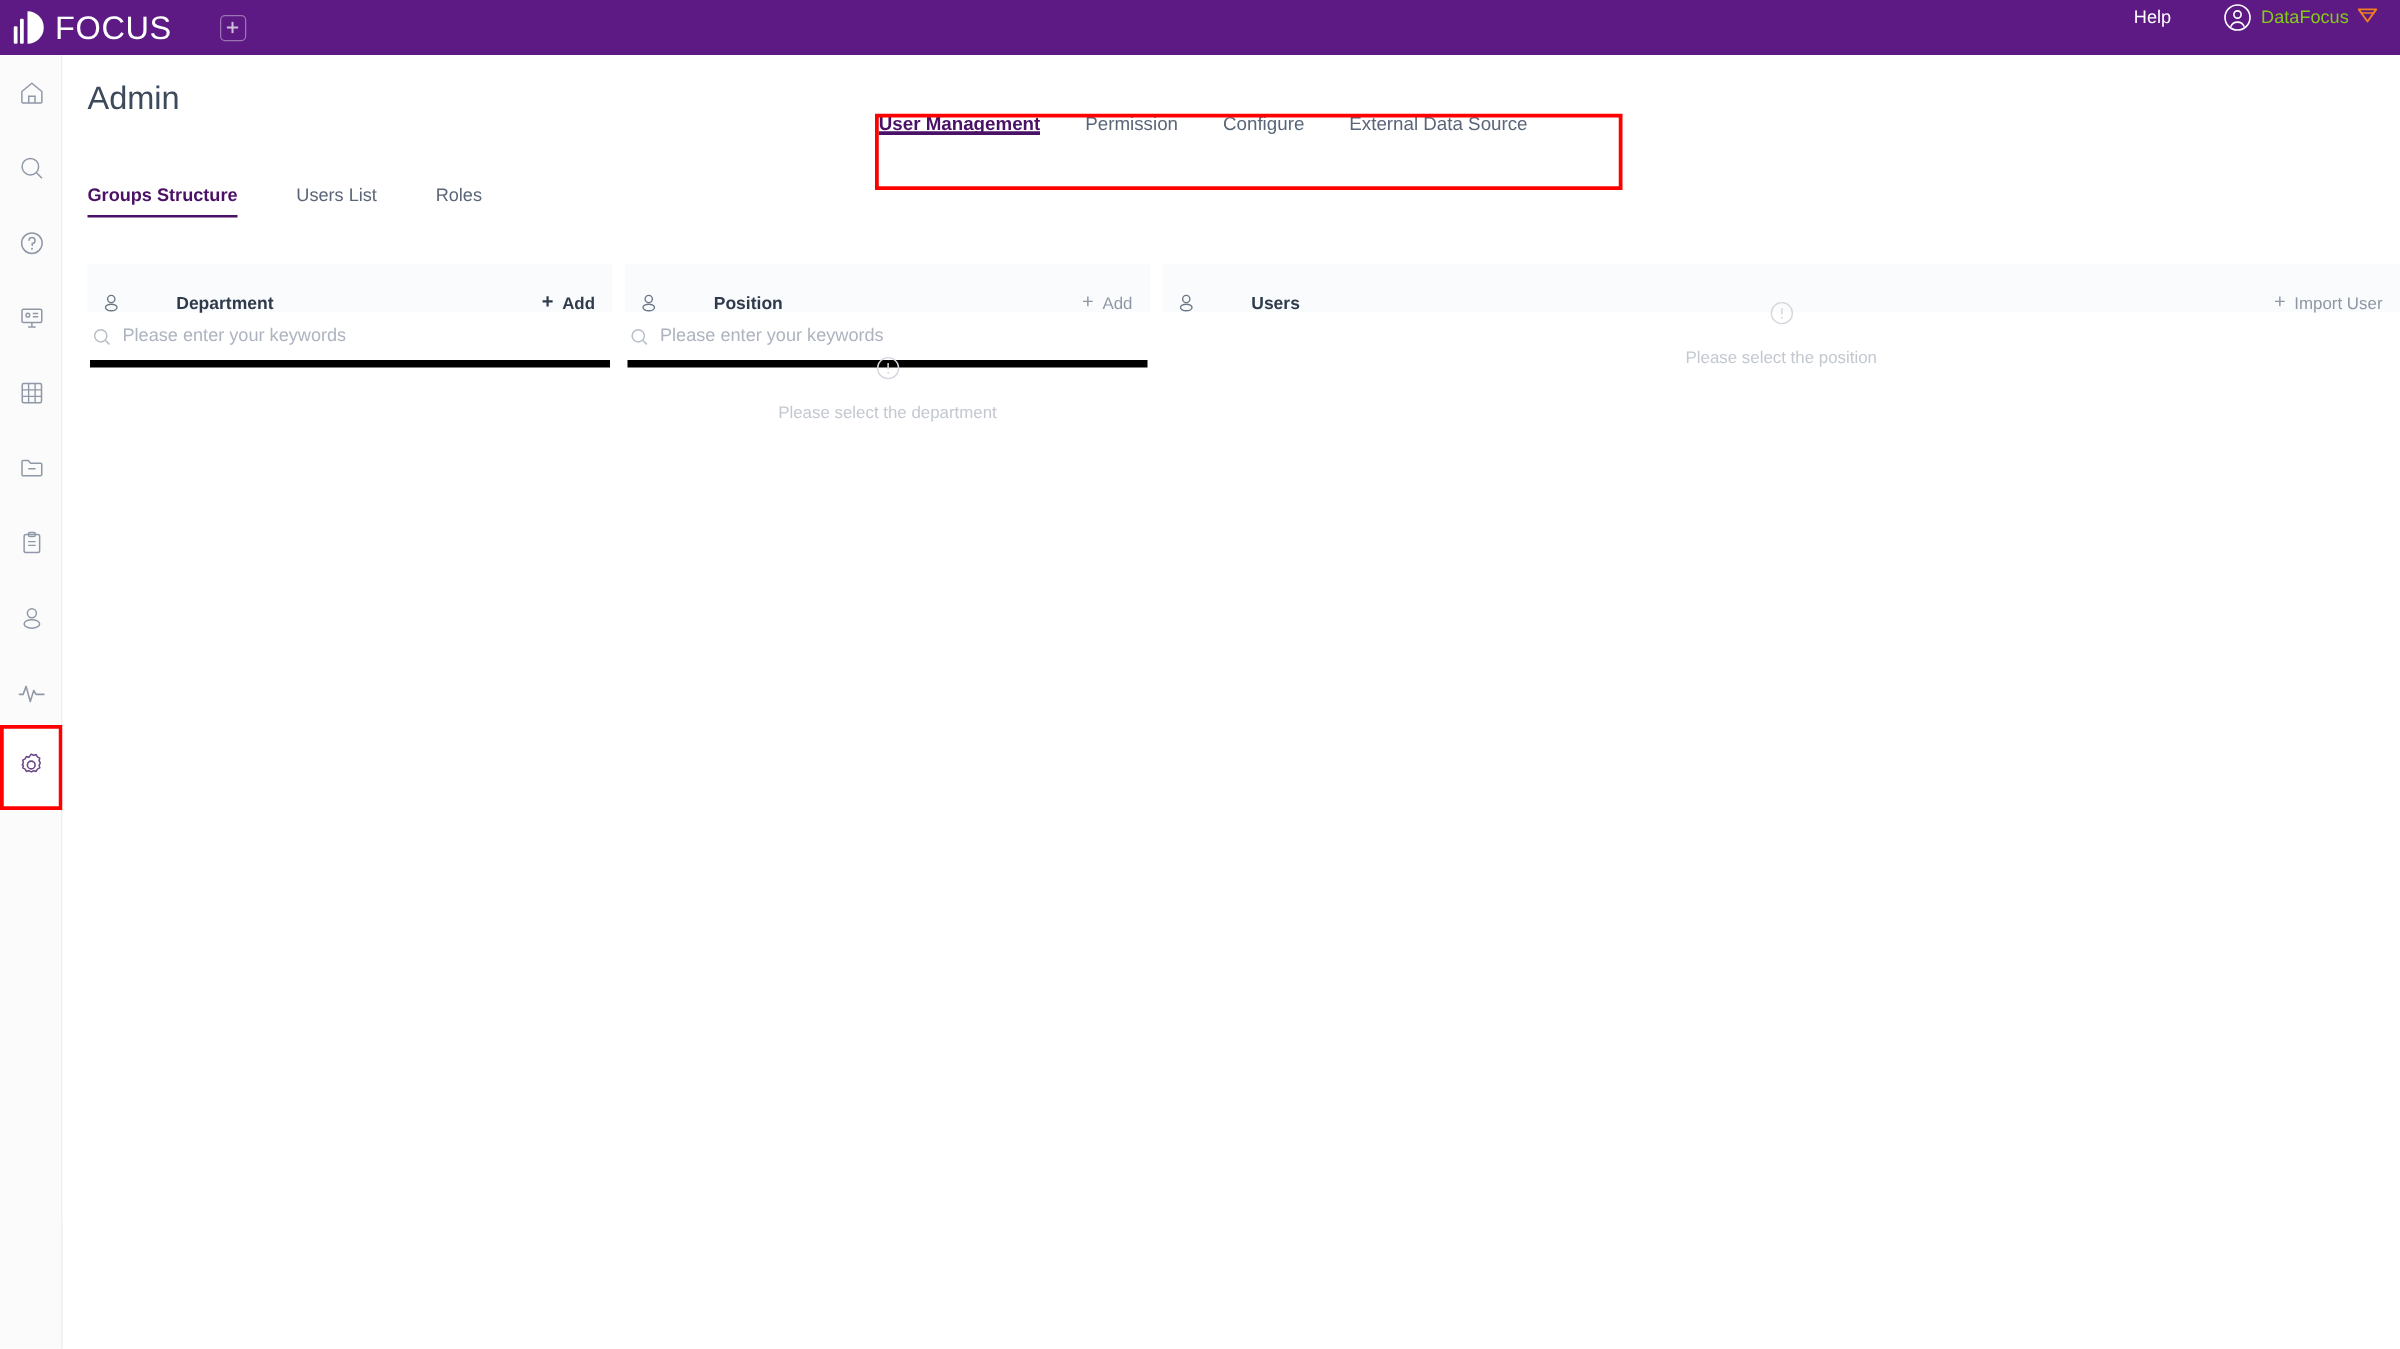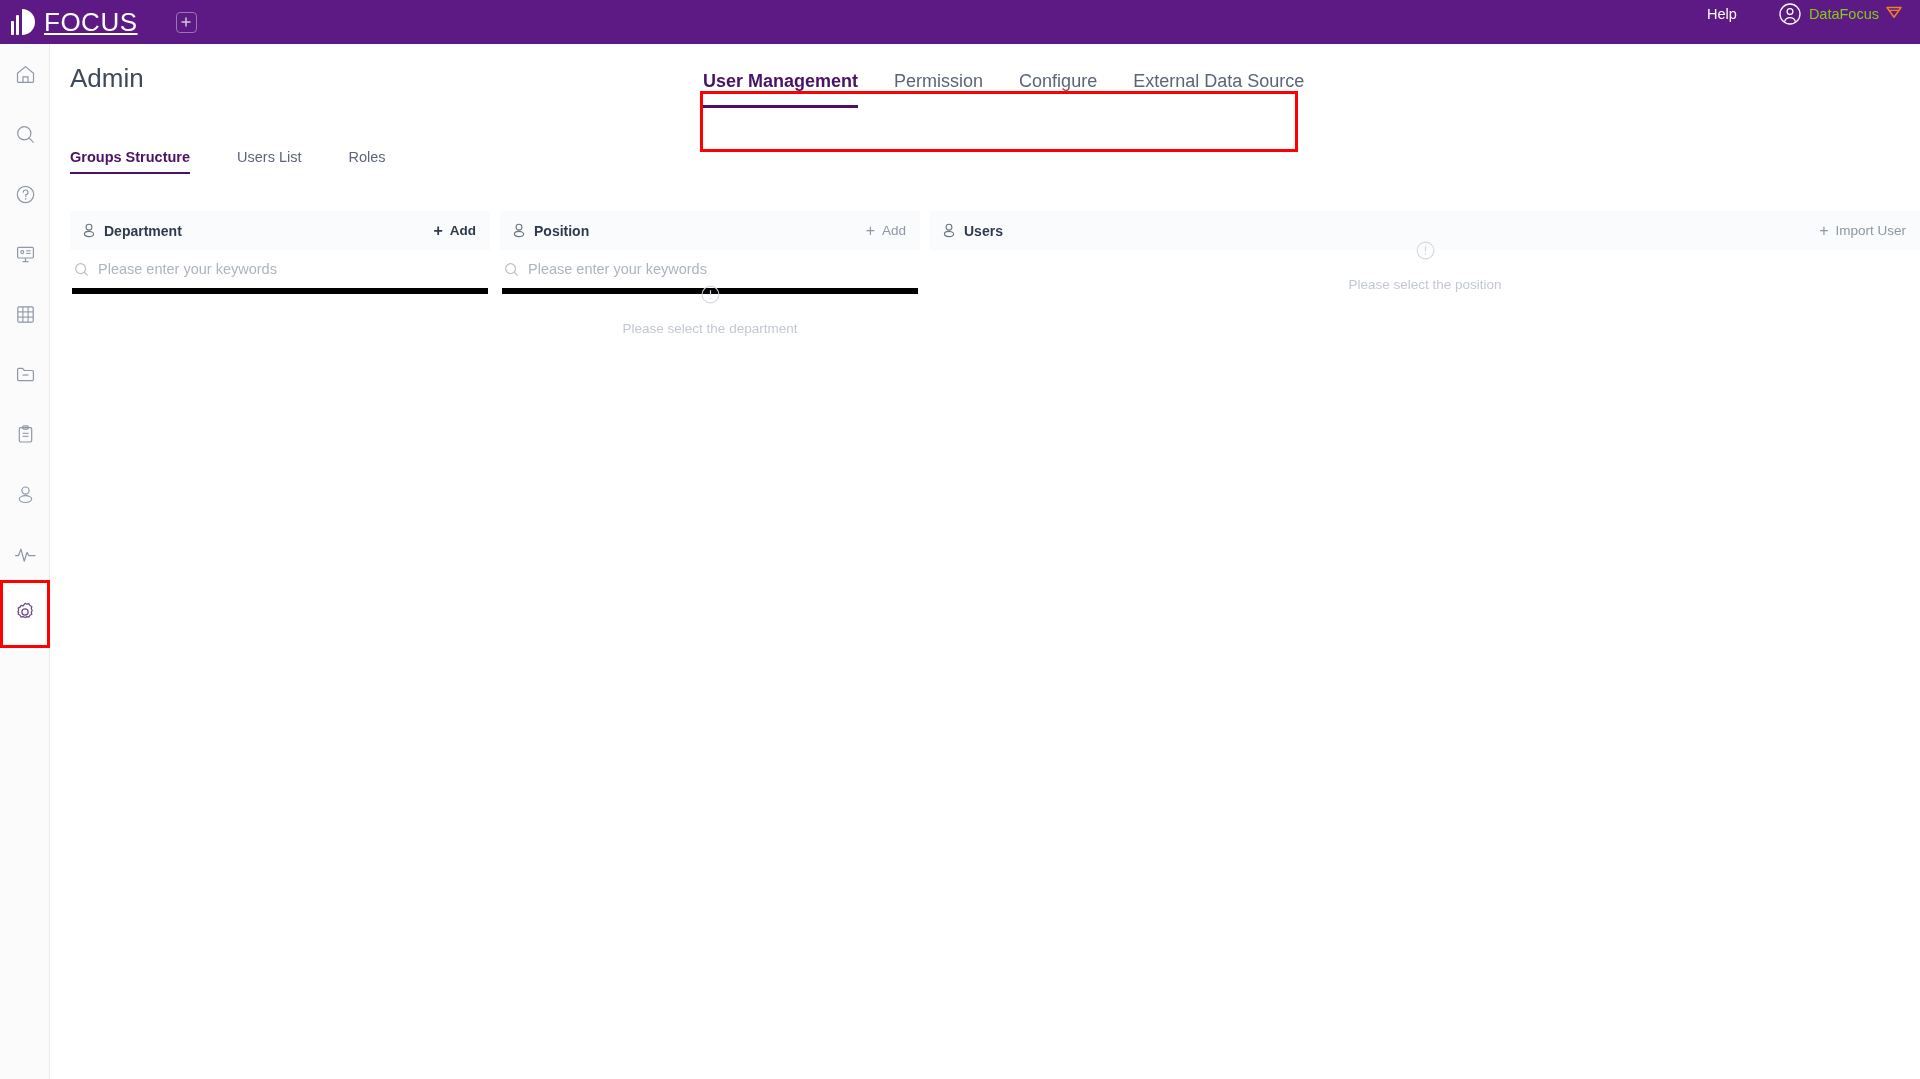--- a/index.html
+++ b/index.html
@@ -21,21 +21,21 @@
   .logo-mark { display: flex; align-items: flex-end; height: 26px; }
   .logo-bar { background: #ffffff; width: 3px; margin-right: 2px; border-radius: 1px; }
   .logo-bar.b1 { height: 14px; }
   .logo-bar.b2 { height: 20px; }
   .logo-half {
     width: 13px; height: 26px; background: #ffffff;
     border-radius: 0 13px 13px 0; margin-left: 1px;
   }
   .logo-text {
     color: #ffffff; font-size: 26px; letter-spacing: .5px;
-    margin-left: 9px; font-weight: 400; text-decoration: underline;
+    margin-left: 9px; font-weight: 400;
   }
   .add-tab {
     margin-left: 38px; width: 21px; height: 21px;
     border: 1.5px solid #9a74b3; border-radius: 4px;
     display: flex; align-items: center; justify-content: center;
     cursor: pointer;
   }
   .add-tab svg { display: block; }
 
   .topbar-right {
@@ -80,22 +80,22 @@
     position: absolute; left: 20px; top: 19px;
     font-size: 26px; color: #3d4a5c; font-weight: 400;
   }
 
   
   .primary-tabs {
     position: absolute; left: 653px; top: 6px;
     display: flex; align-items: flex-end; height: 58px;
   }
   .ptab {
-    font-size: 18px; color: #5a6678; cursor: pointer;
-    padding-bottom: 16px; margin-right: 36px; position: relative;
+    font-size: 15px; color: #5a6678; cursor: pointer;
+    padding-bottom: 0; margin-right: 36px; position: relative;
     white-space: nowrap;
   }
   .ptab.active { color: #4a1166; font-weight: bold; }
   .ptab.active::after {
     content: ""; position: absolute; left: 0; right: 0; bottom: 0;
     height: 3px; background: #4a1166;
   }
   .tabs-redbox {
     position: absolute; left: 650px; top: 47px;
     width: 598px; height: 61px;
@@ -122,21 +122,21 @@
     position: absolute; left: 20px; top: 167px; right: 0; bottom: 0;
     display: flex;
   }
   .panel { background: #ffffff; position: relative; }
   .panel.dept { width: 420px; }
   .panel.pos  { width: 420px; margin-left: 10px; }
   .panel.users{ flex: 1; margin-left: 10px; margin-right: 0; }
 
   .panel-head {
     height: 39px; background: #fafbfc;
-    display: flex; align-items: center; padding: 0 14px 0 12px;
+    display: flex; align-items: flex-end; padding: 0 14px 0 12px; gap: 37px;
   }
   .panel-head .ph-icon { margin-right: 8px; display: flex; }
   .panel-head .ph-title {
     font-size: 14px; font-weight: bold; color: #2f3b4d;
   }
   .panel-head .ph-action {
     margin-left: auto; display: flex; align-items: center;
     font-size: 13.5px; color: #2f3b4d; cursor: pointer;
   }
   .panel-head .ph-action.grey { color: #8e97a5; font-weight: normal; }

